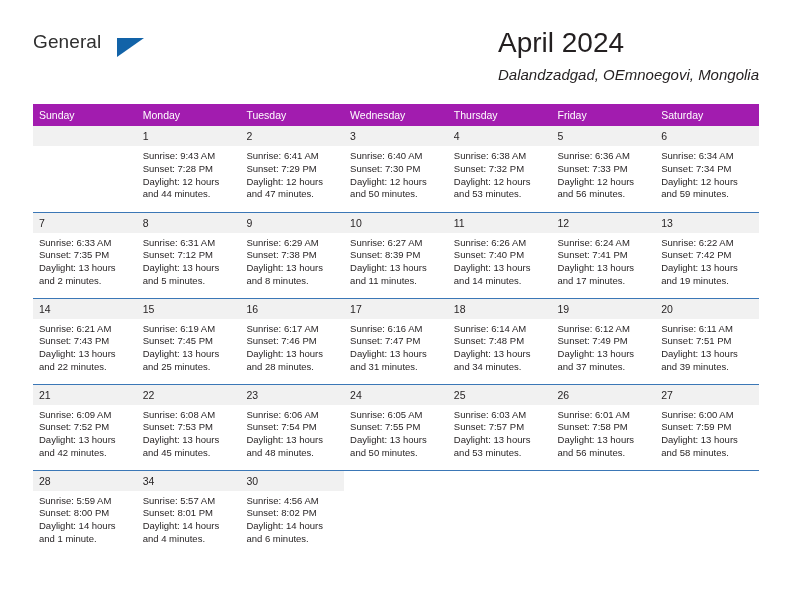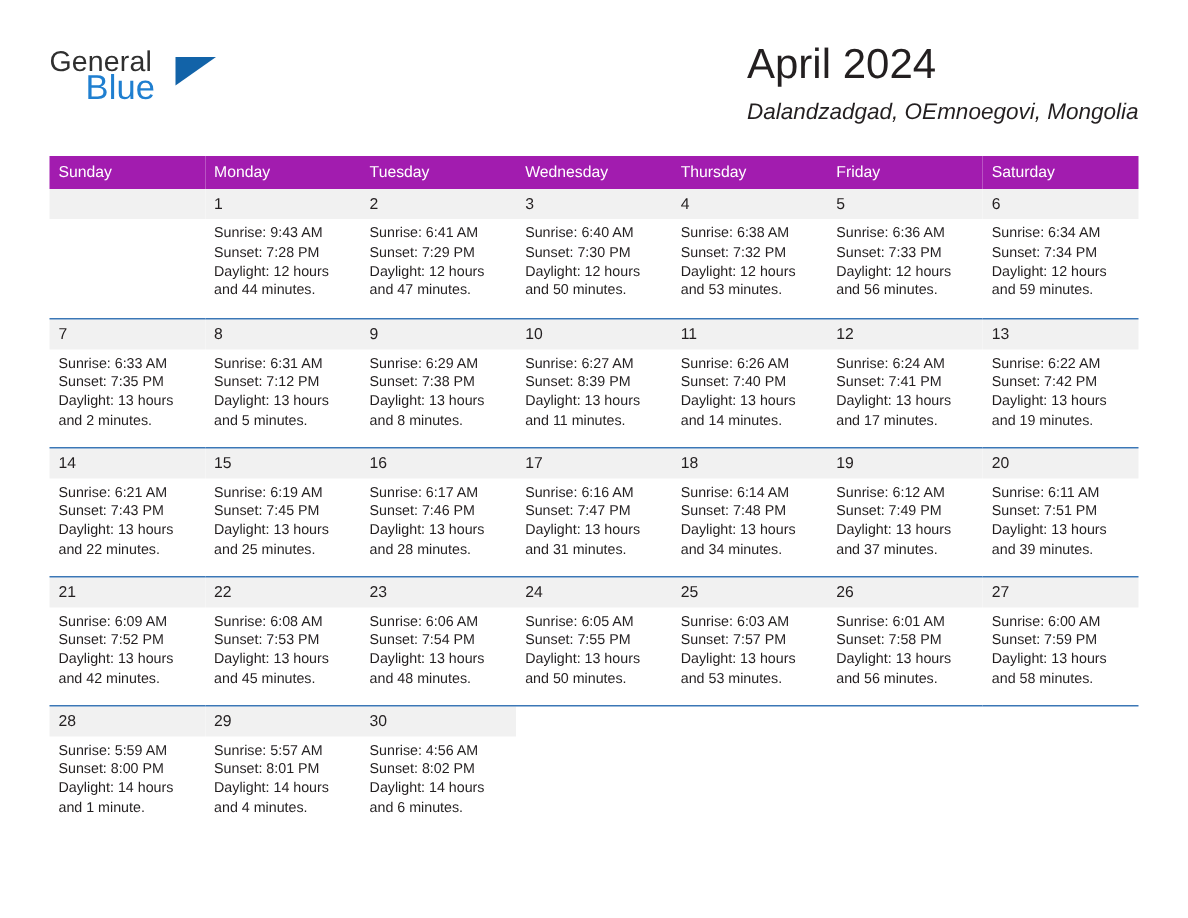--- a/index.html
+++ b/index.html
@@ -149,21 +149,20 @@
 </head>
 <body>
 
 <div class="page">
 
   <div class="header">
 
     <div class="brand">
       <span class="brand-general">General</span>
       <span class="brand-triangle"></span>
-      <span class="brand-blue">Blue</span>
     </div>
 
     <div class="title-block">
       <div class="cal-title">April 2024</div>
       <div class="cal-subtitle">Dalandzadgad, OEmnoegovi, Mongolia</div>
     </div>
 
   </div>
 
   <table class="calendar">
@@ -437,21 +436,21 @@
           <td class="daycell r5">
             <div class="daynum">28</div>
             <div class="dayinfo">
               <div>Sunrise: 5:59 AM</div>
               <div>Sunset: 8:00 PM</div>
               <div>Daylight: 14 hours</div>
               <div>and 1 minute.</div>
             </div>
           </td>
           <td class="daycell r5">
-            <div class="daynum">29</div>
+            <div class="daynum">34</div>
             <div class="dayinfo">
               <div>Sunrise: 5:57 AM</div>
               <div>Sunset: 8:01 PM</div>
               <div>Daylight: 14 hours</div>
               <div>and 4 minutes.</div>
             </div>
           </td>
           <td class="daycell r5">
             <div class="daynum">30</div>
             <div class="dayinfo">

